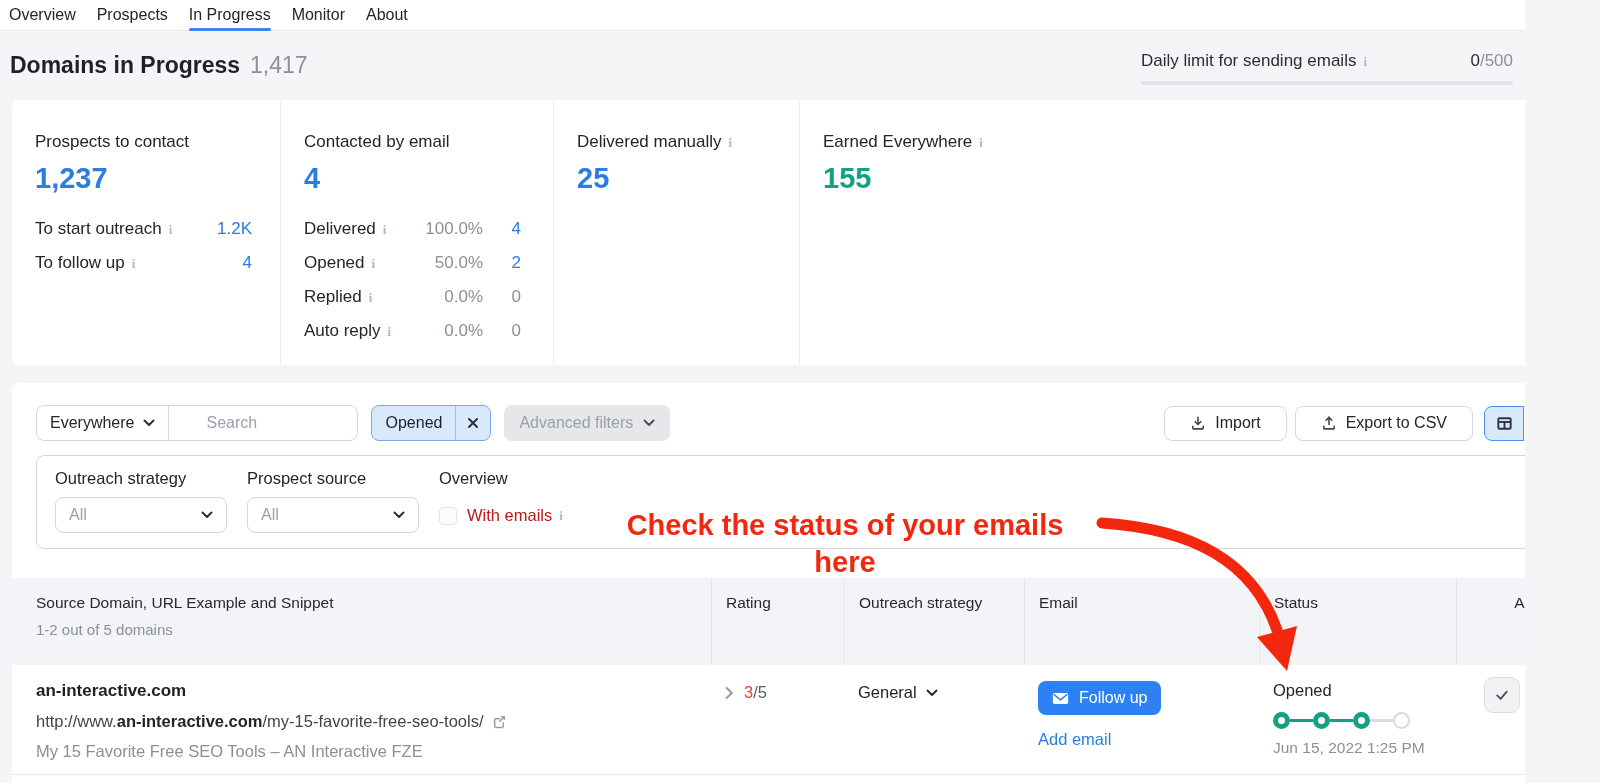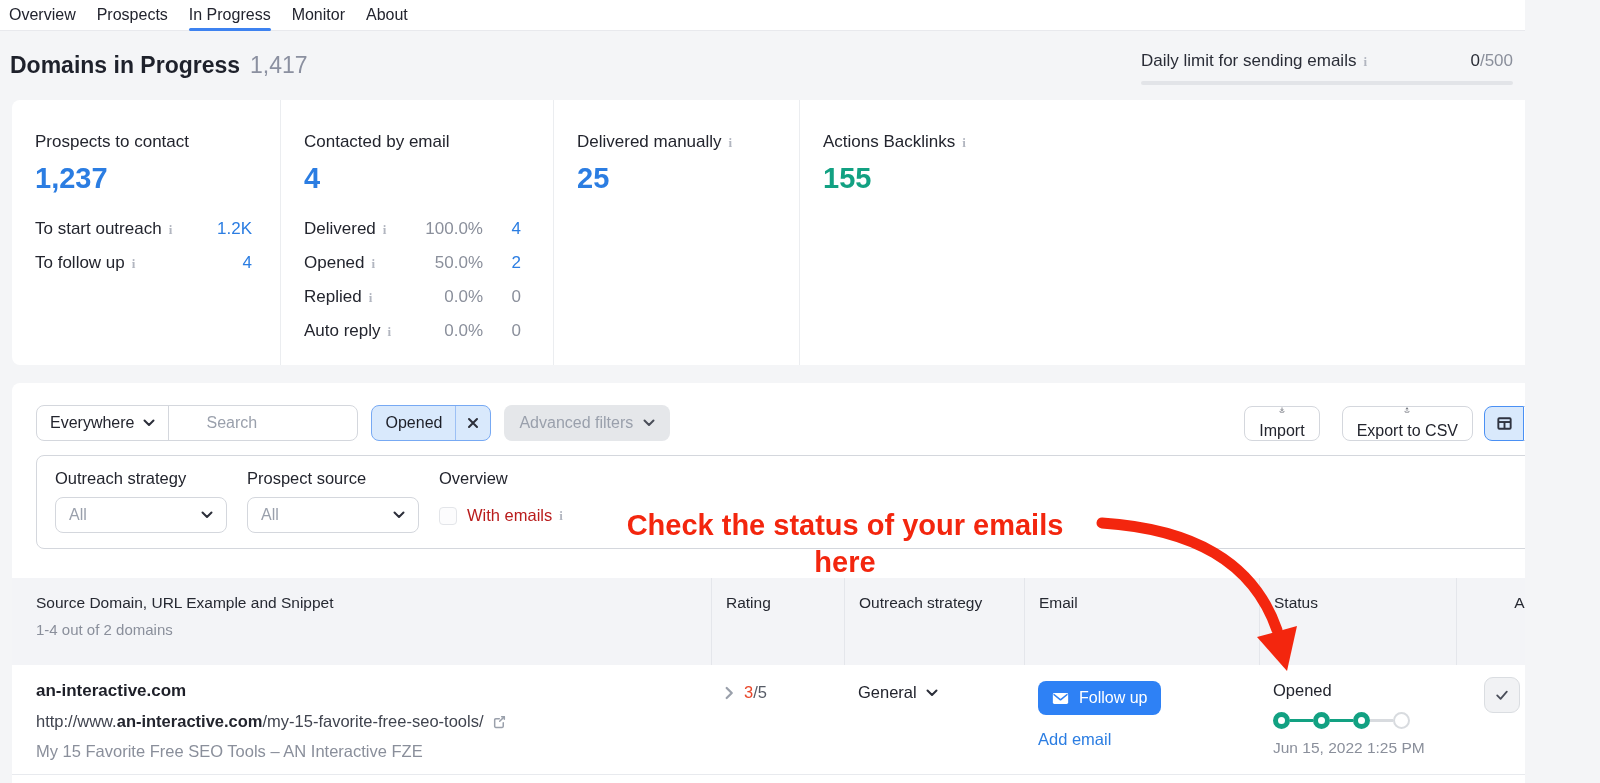--- a/index.html
+++ b/index.html
@@ -56,22 +56,22 @@
   .search-box input { border:none; outline:none; font-size:16px; color:#23252e; width:150px; margin-left:8px;
            font-family:"Liberation Sans", sans-serif; background:transparent; }
   .search-box input::placeholder { color:#9aa0ac; }
   .chip { display:flex; align-items:stretch; height:36px; margin-left:13px; background:#d9e9fc;
           border:1px solid #77a9f3; border-radius:8px; overflow:hidden; }
   .chip-label { display:flex; align-items:center; padding:0 13px; font-size:16px; color:#1d1f28; }
   .chip-close { display:flex; align-items:center; padding:0 11px; border-left:1px solid #9cc0f5; cursor:pointer; }
   .adv-btn { display:flex; align-items:center; gap:10px; height:36px; margin-left:13px; padding:0 15px;
           background:#e5e7ea; border-radius:8px; font-size:16px; color:#9aa0ac; cursor:pointer; }
   .tb-spacer { flex:1; }
-  .tb-btn { display:flex; align-items:center; gap:9px; height:35px; padding:0 14px; background:#fff;
-          border:1px solid #d4d7dd; border-radius:8px; font-size:16px; color:#23252e; cursor:pointer; margin-left:22px;flex-direction:column; }
+  .tb-btn { display:flex; align-items:center; gap:9px; height:35px; padding:0 25px; background:#fff;
+          border:1px solid #d4d7dd; border-radius:8px; font-size:16px; color:#23252e; cursor:pointer; margin-left:8px; }
   .view-toggle { display:flex; margin-left:11px; }
   .vt-btn { width:40px; height:35px; display:flex; align-items:center; justify-content:center;
           border:1px solid #d4d7dd; background:#fff; cursor:pointer; }
   .vt-btn.first { border-radius:8px 0 0 8px; }
   .vt-btn.last { border-radius:0 8px 8px 0; border-left:none; }
   .vt-btn.active { background:#d9e9fc; border:1px solid #4a90f4; }
 
   
   .filter-panel { position:relative; margin-top:14px; border:1px solid #d4d7dd; border-radius:8px;
           height:94px; padding:13px 18px 0; display:flex; gap:20px; }
@@ -227,21 +227,21 @@
     <div class="stat-col c3">
       <div class="stat-label">
         <span>Delivered manually</span>
         <span class="info">i</span>
       </div>
       <div class="stat-value">25</div>
     </div>
 
     <div class="stat-col c4">
       <div class="stat-label">
-        <span>Actions Backlinks</span>
+        <span>Earned Everywhere</span>
         <span class="info">i</span>
       </div>
       <div class="stat-value green">155</div>
     </div>
   </section>
 
   <section class="card main-card">
 
     <div class="toolbar">
       <div class="scope-search">
@@ -342,21 +342,21 @@
         <svg width="15" height="15" viewBox="0 0 12 12">
             <path d="M1.8 1.8 L10.2 10.2 M10.2 1.8 L1.8 10.2" stroke="#5e6470" stroke-width="1.8" stroke-linecap="round"></path>
           </svg>
       </div>
     </div>
 
     <div class="table">
       <div class="thead">
         <div>
           <div>Source Domain, URL Example and Snippet</div>
-          <div class="th-sub">1-4 out of 2 domains</div>
+          <div class="th-sub">1-2 out of 5 domains</div>
         </div>
         <div><span>Rating</span></div>
         <div><span>Outreach strategy</span></div>
         <div><span>Email</span></div>
         <div><span>Status</span></div>
         <div class="th-actions"><span>Actions</span></div>
       </div>
 
       <div class="trow">
         <div class="td-source">

